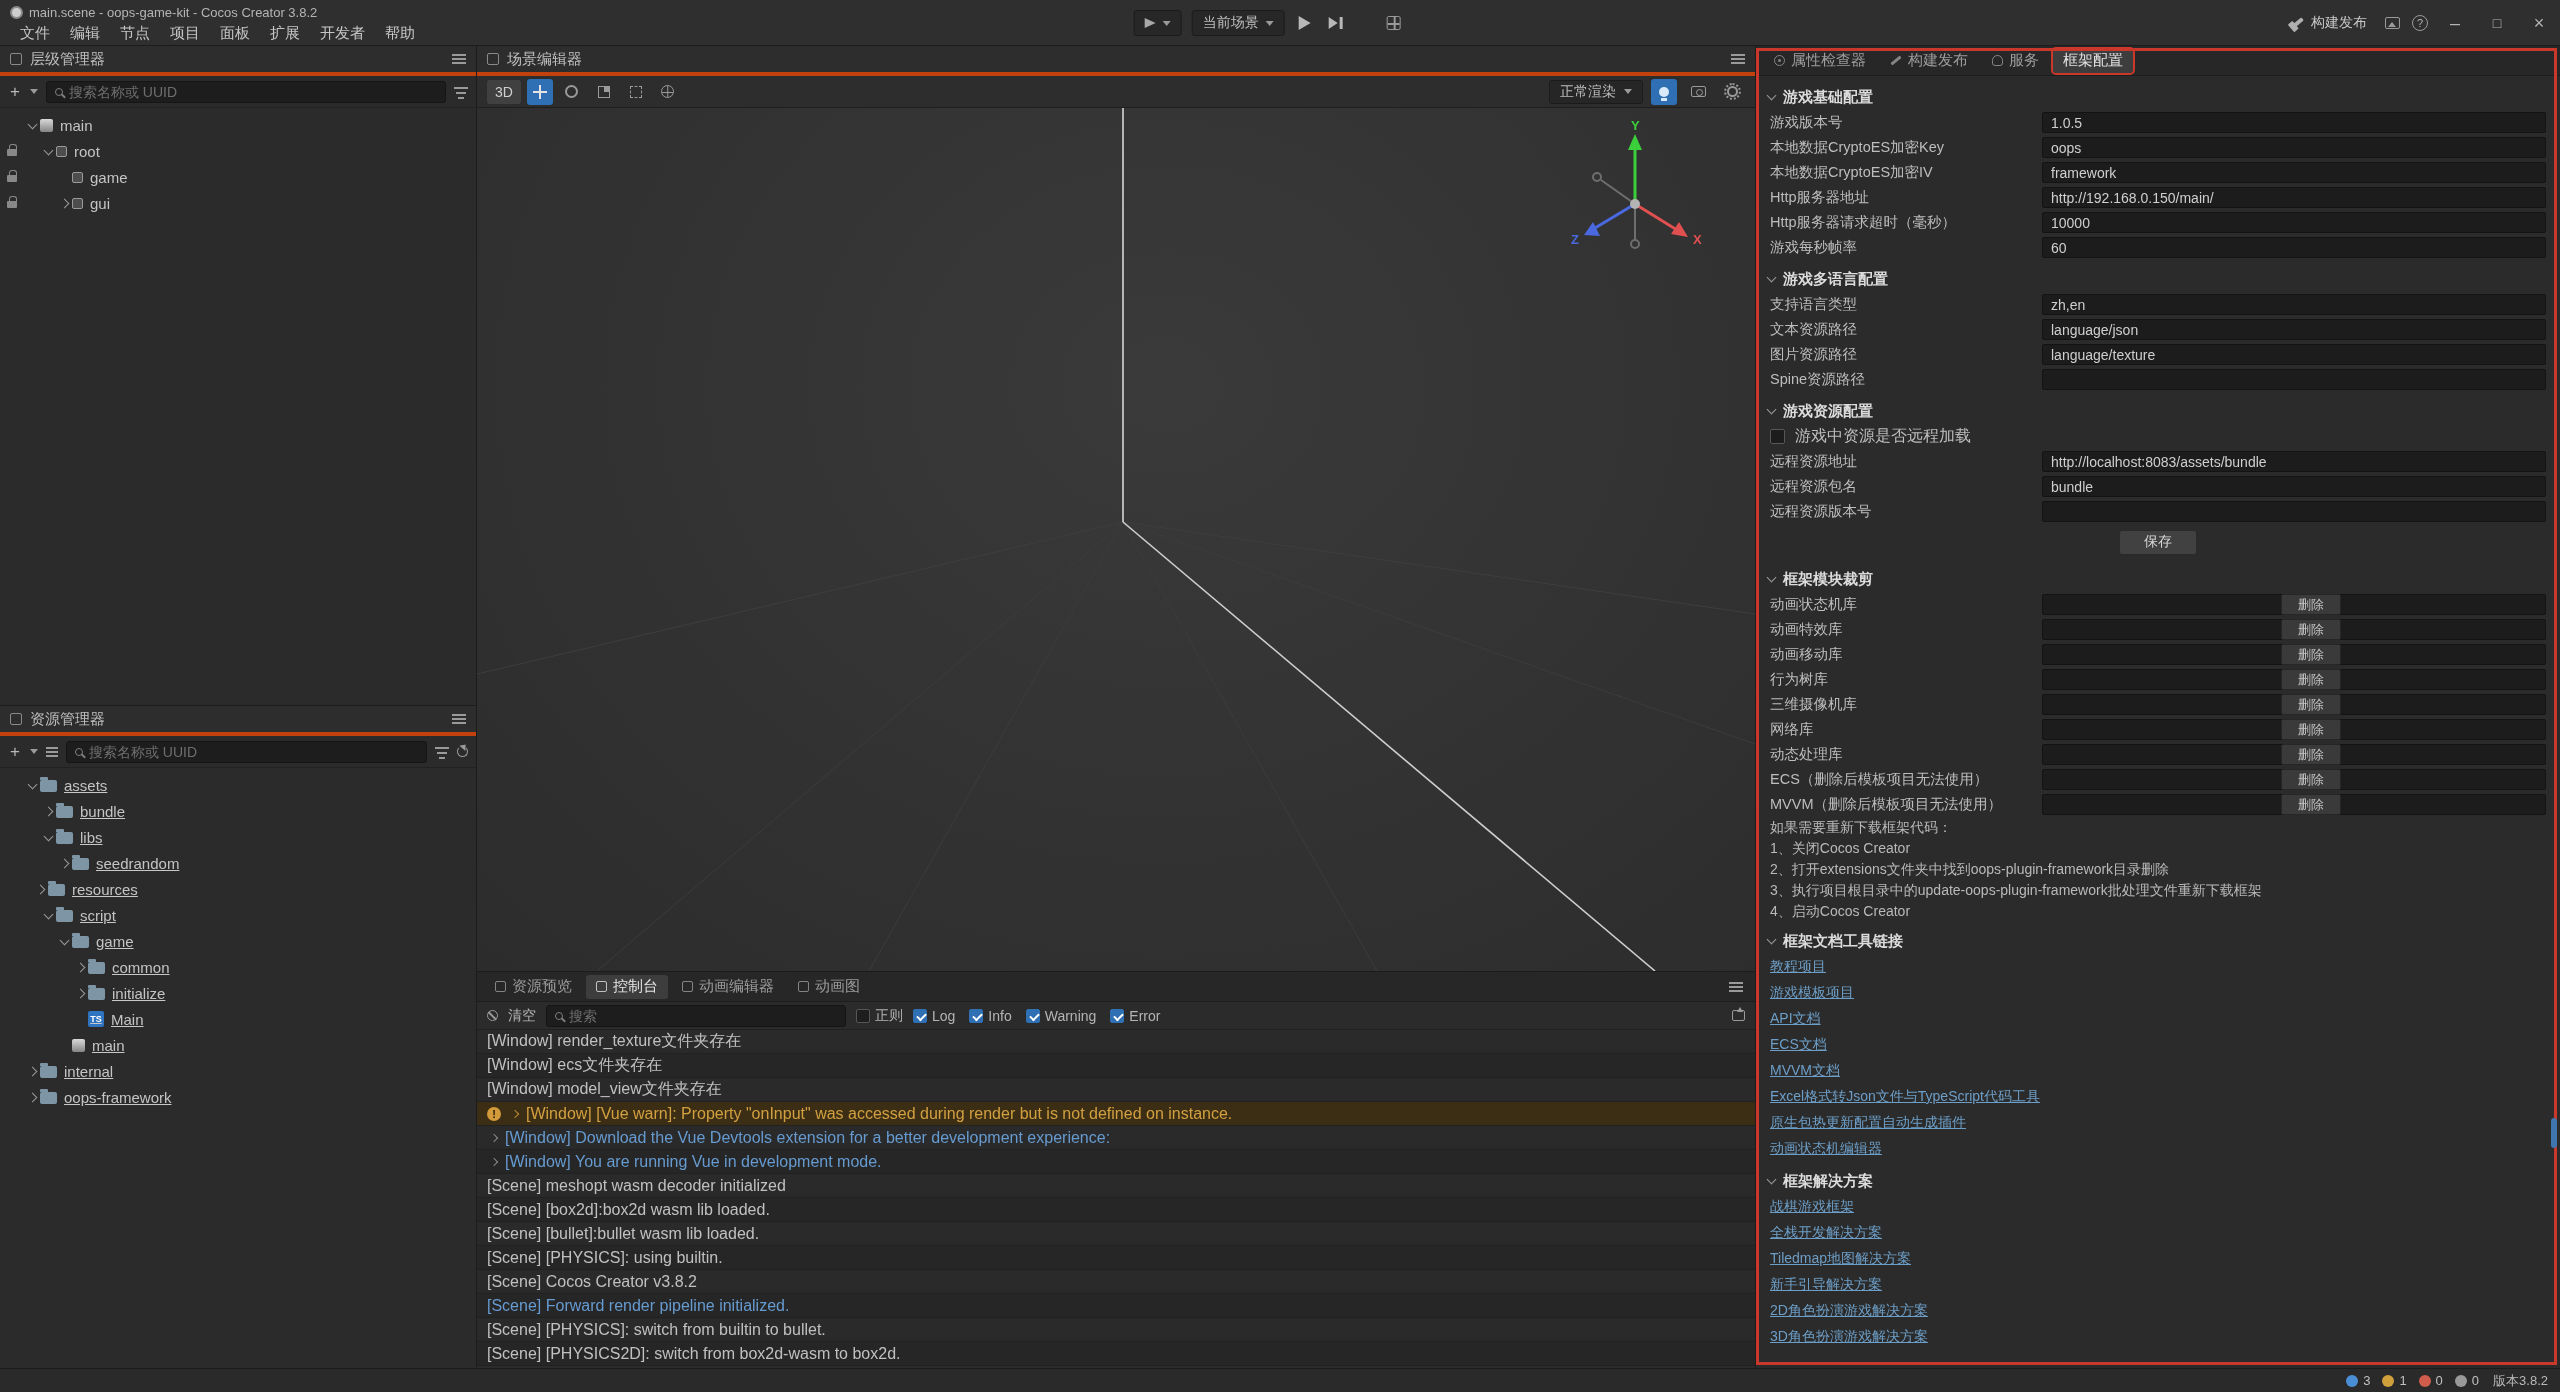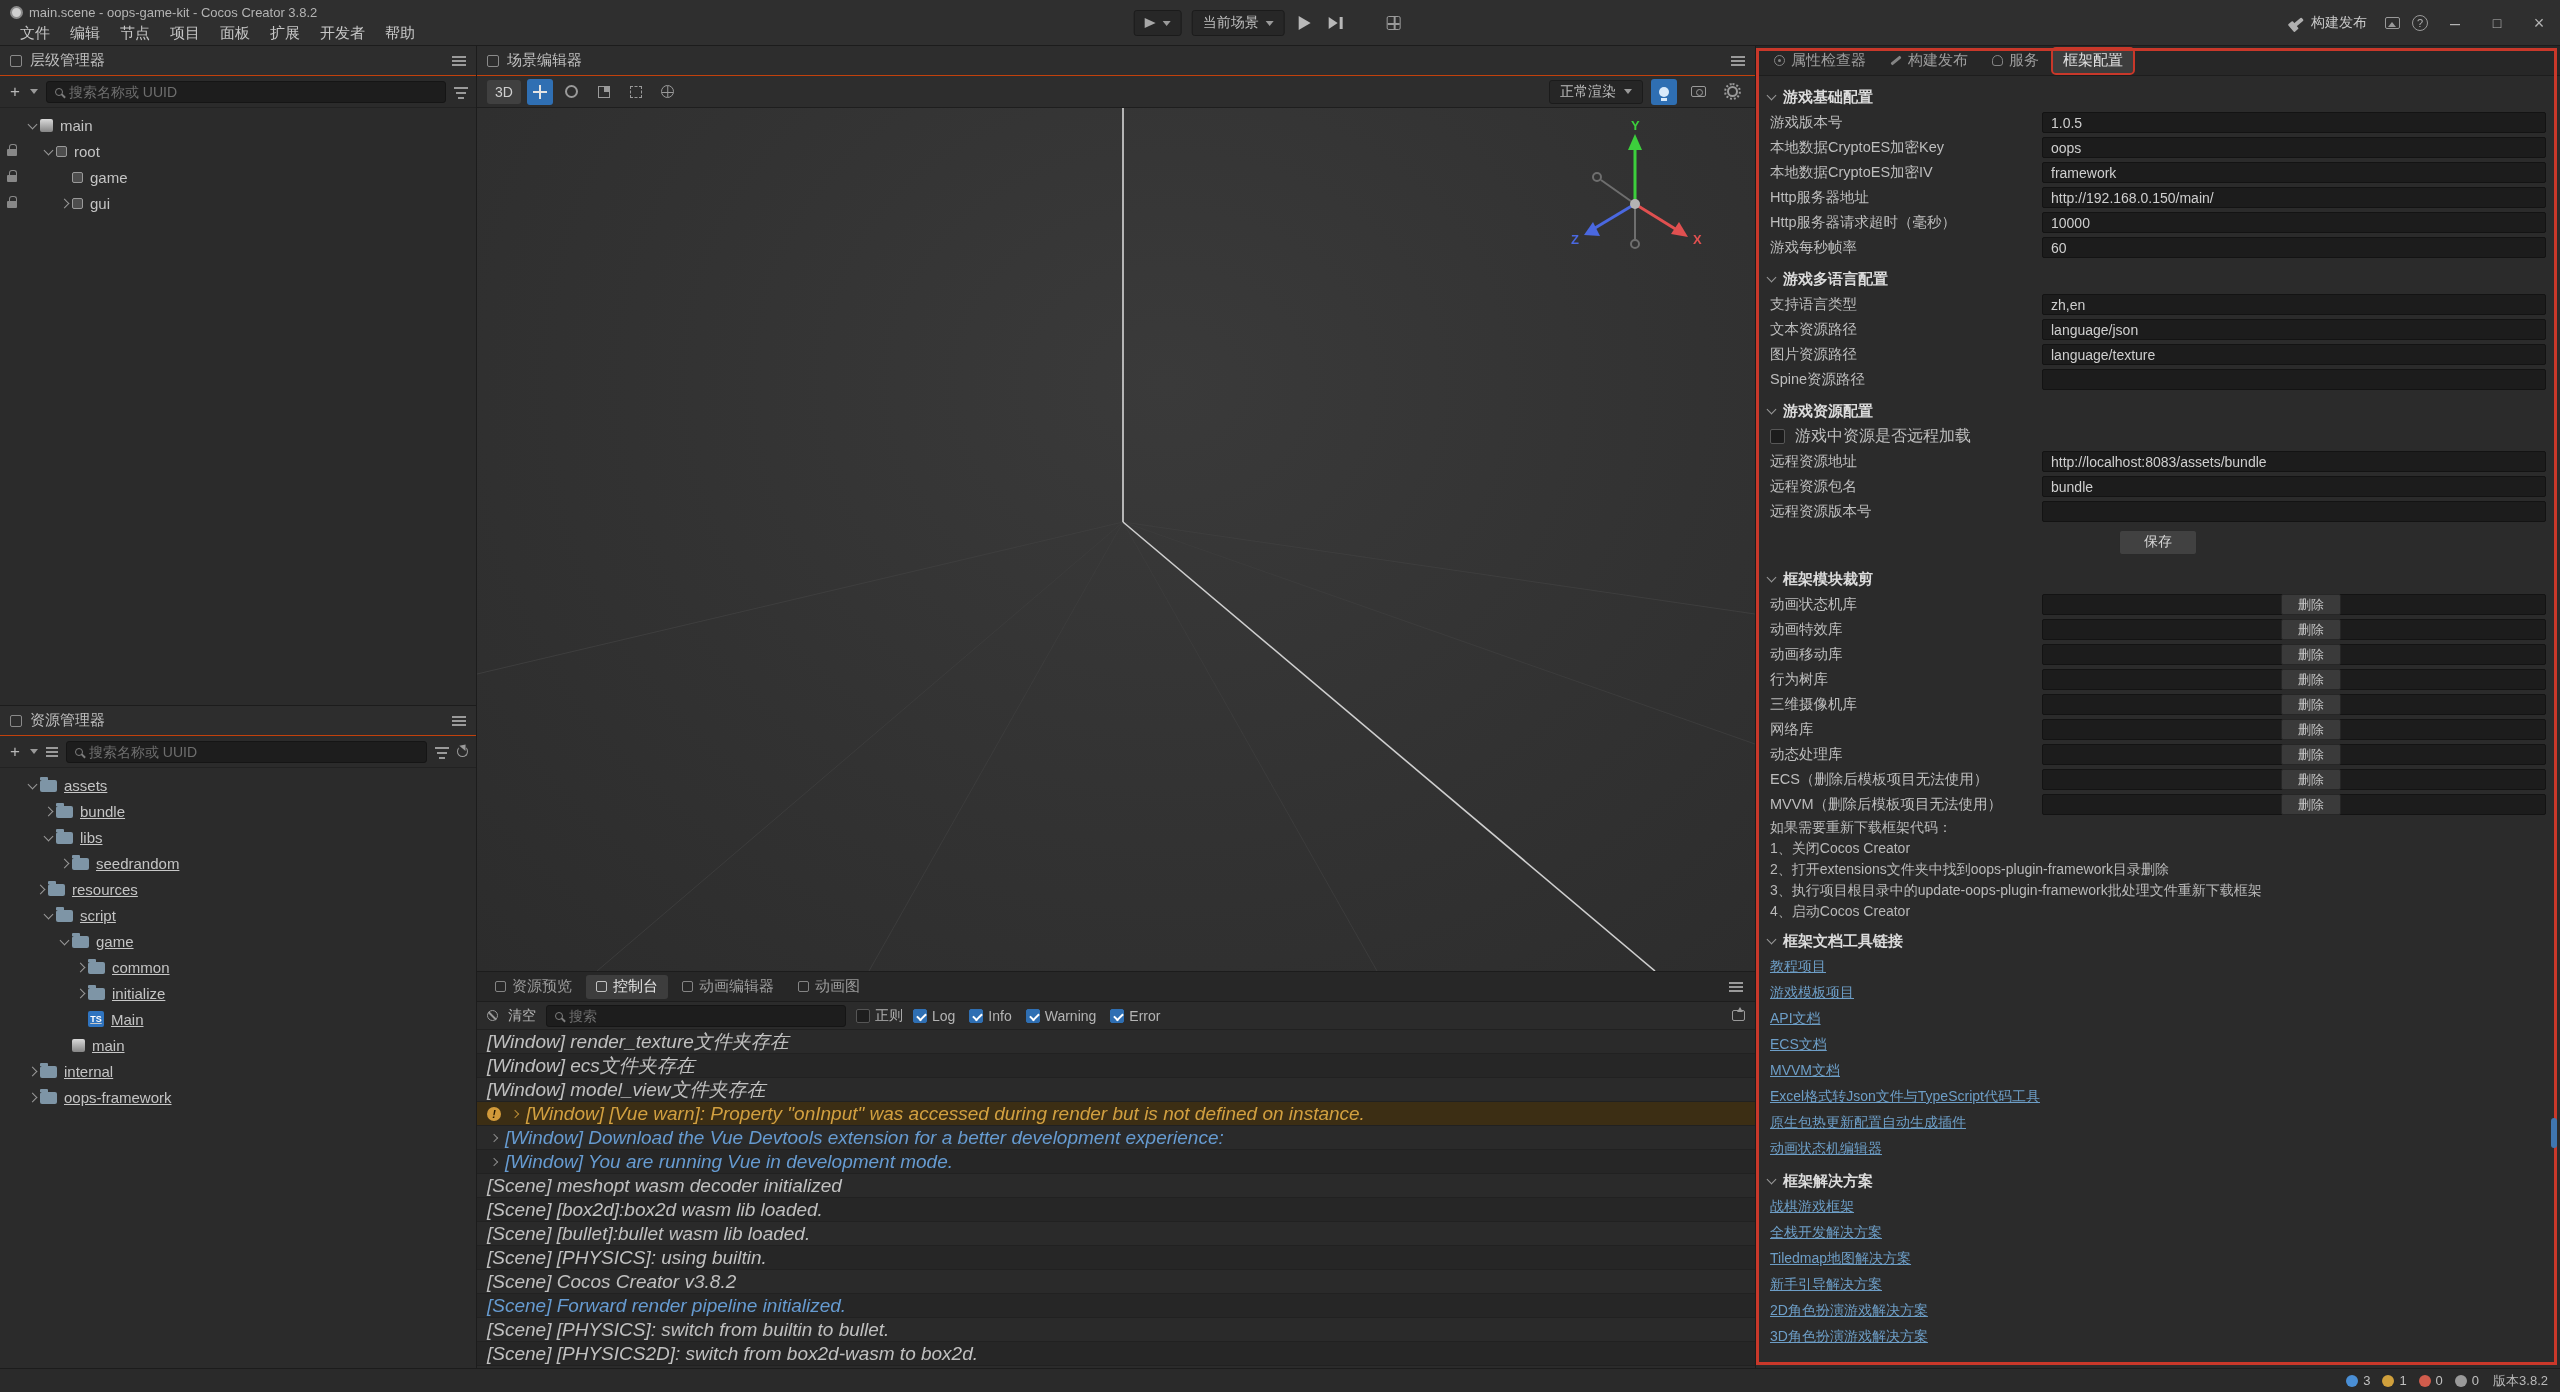--- a/index.html
+++ b/index.html
@@ -43,21 +43,21 @@
   .i-question { width:16px; height:16px; border-radius:50%; border:1.5px solid #9a9a9a; color:#b0b0b0;
     font-size:11px; display:flex; align-items:center; justify-content:center; }
   .i-question::before { content:"?"; }
   .winbtn { width:30px; height:30px; display:flex; align-items:center; justify-content:center; color:#b4b4b4; font-size:15px; }
   .winbtn.min::before { content:"–"; font-size:18px; }
   .winbtn.max::before { content:"□"; font-size:14px; }
   .winbtn.close::before { content:"×"; font-size:18px; }
 
   
   .panel { position:absolute; background:#2b2b2b; overflow:hidden; }
-  .phead { height:30px; background:#2d2d2d; border-bottom:1px solid #c2410c;
+  .phead { height:30px; background:#2d2d2d; border-bottom:4px solid #c2410c;
     display:flex; align-items:center; gap:8px; padding:0 10px; color:#bfbfbf; font-size:15px; }
   .i-panel { width:12px; height:12px; border:1.5px solid #8a8a8a; border-radius:2px; flex:none; }
   .i-menu { width:14px; height:2px; background:#9a9a9a; box-shadow:0 -4px 0 #9a9a9a, 0 4px 0 #9a9a9a; margin-left:auto; flex:none; }
   .ptool { height:32px; display:flex; align-items:center; gap:8px; padding:0 8px;
     background:#2b2b2b; border-bottom:1px solid #222; }
   .addbtn { display:flex; align-items:center; gap:4px; color:#b8b8b8; font-size:17px; padding:0 2px; }
   .addbtn::before { content:"+"; }
   .searchbox { flex:1; height:22px; background:#1d1d1d; border:1px solid #151515; border-radius:3px;
     display:flex; align-items:center; gap:6px; padding:0 8px; }
   .searchbox input { flex:1; background:transparent; border:none; outline:none; color:#c8c8c8; font-size:14px;
@@ -138,22 +138,22 @@
   .ctool-label { font-size:14px; color:#b4b4b4; }
   #console-search { width:300px; flex:none; }
   .cfilter { display:flex; align-items:center; gap:5px; }
   .cbx { width:14px; height:14px; border-radius:2px; background:#1e1e1e; border:1px solid #565656; position:relative; flex:none; }
   .cbx.on { background:#2f6fb3; border-color:#2f6fb3; }
   .cbx.on::after { content:""; position:absolute; left:3px; top:3px; width:7px; height:4px;
     border-left:2px solid #fff; border-bottom:2px solid #fff; transform:rotate(-45deg); }
   .i-export { width:13px; height:11px; border:1.5px solid #9a9a9a; border-radius:2px; margin-left:auto; position:relative; }
   .i-export::after { content:""; position:absolute; left:4px; top:-4px; border-left:3px solid transparent; border-right:3px solid transparent; border-bottom:5px solid #9a9a9a; }
   #console-lines { overflow:hidden; }
-  .cline { height:24px; display:flex; align-items:center; padding:0 10px; font-size:19px; color:#c0c0c0;
-    background:#2a2a2a; border-bottom:1px solid #212121; white-space:nowrap;font-style:italic; }
+  .cline { height:24px; display:flex; align-items:center; padding:0 10px; font-size:16px; color:#c0c0c0;
+    background:#2a2a2a; border-bottom:1px solid #212121; white-space:nowrap; }
   .cline.odd { background:#262626; }
   .cline.warn { background:#3c2e14; color:#d2a040; }
   .cline.info .ctext { color:#669bd1; }
   .cwicon { width:14px; height:14px; border-radius:50%; background:#d29a3a; color:#211600; font-size:11px;
     font-weight:bold; display:flex; align-items:center; justify-content:center; margin-right:7px; flex:none; }
   .cwicon::before { content:"!"; }
   .cexp { width:14px; flex:none; display:flex; justify-content:center; margin-right:4px; }
   .cexp::before { content:""; width:5px; height:5px; border-right:1.5px solid #8a8a8a; border-bottom:1.5px solid #8a8a8a; transform:rotate(-45deg); display:block; }
   .cline.warn .cexp::before { border-color:#b98c35; }
 

